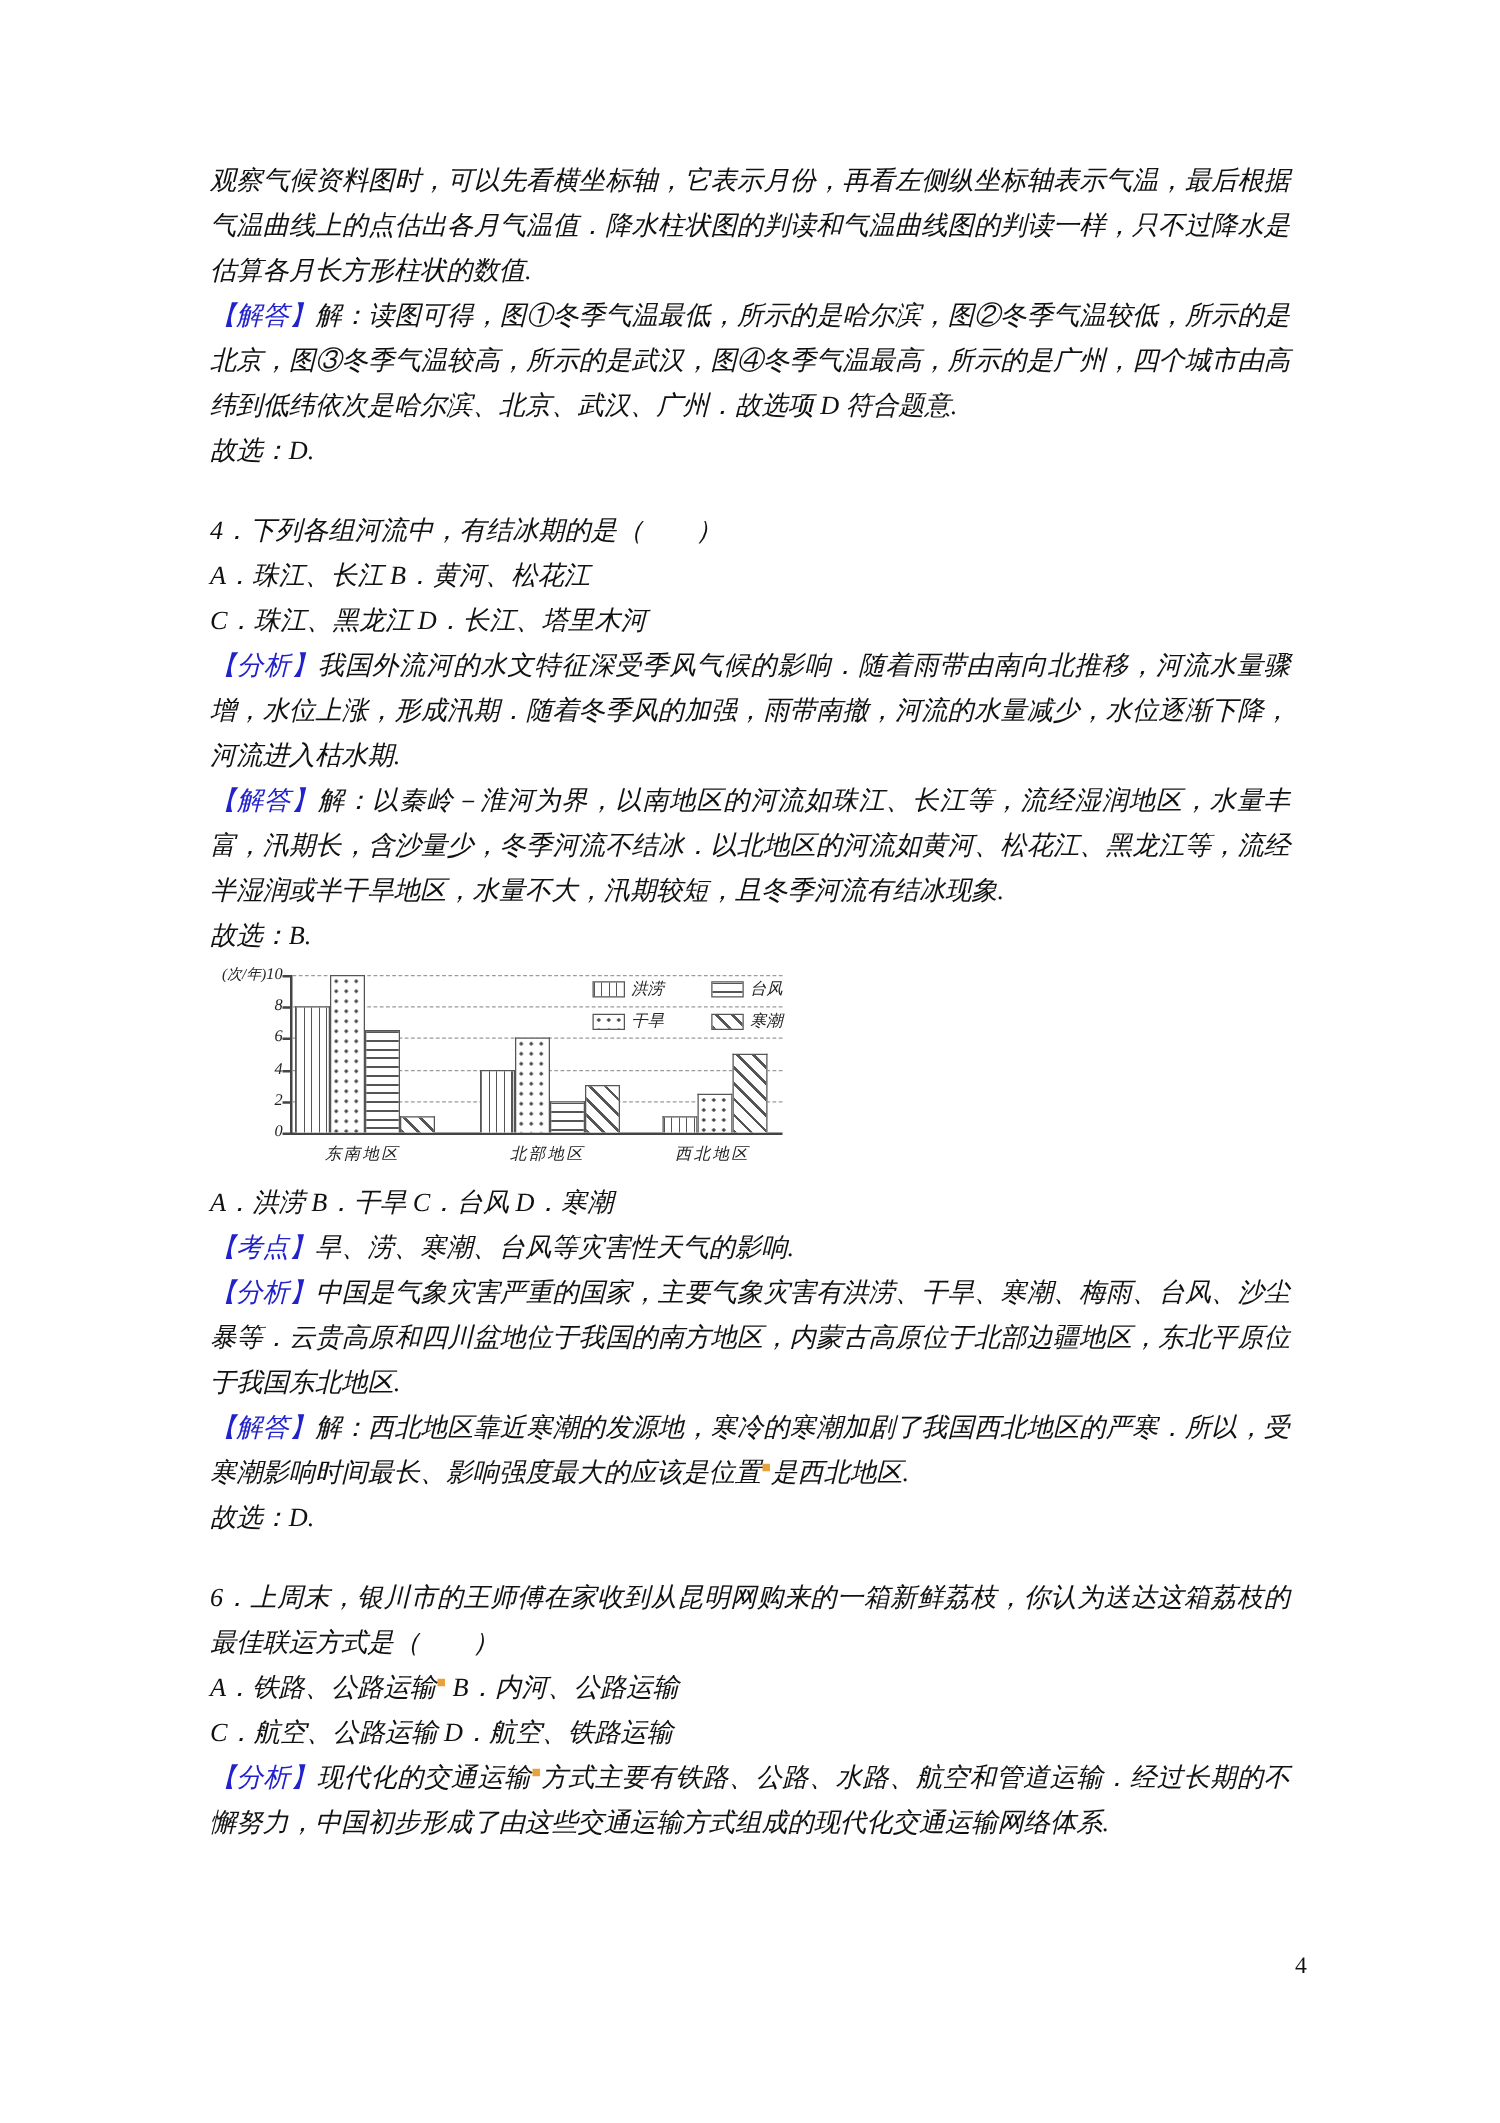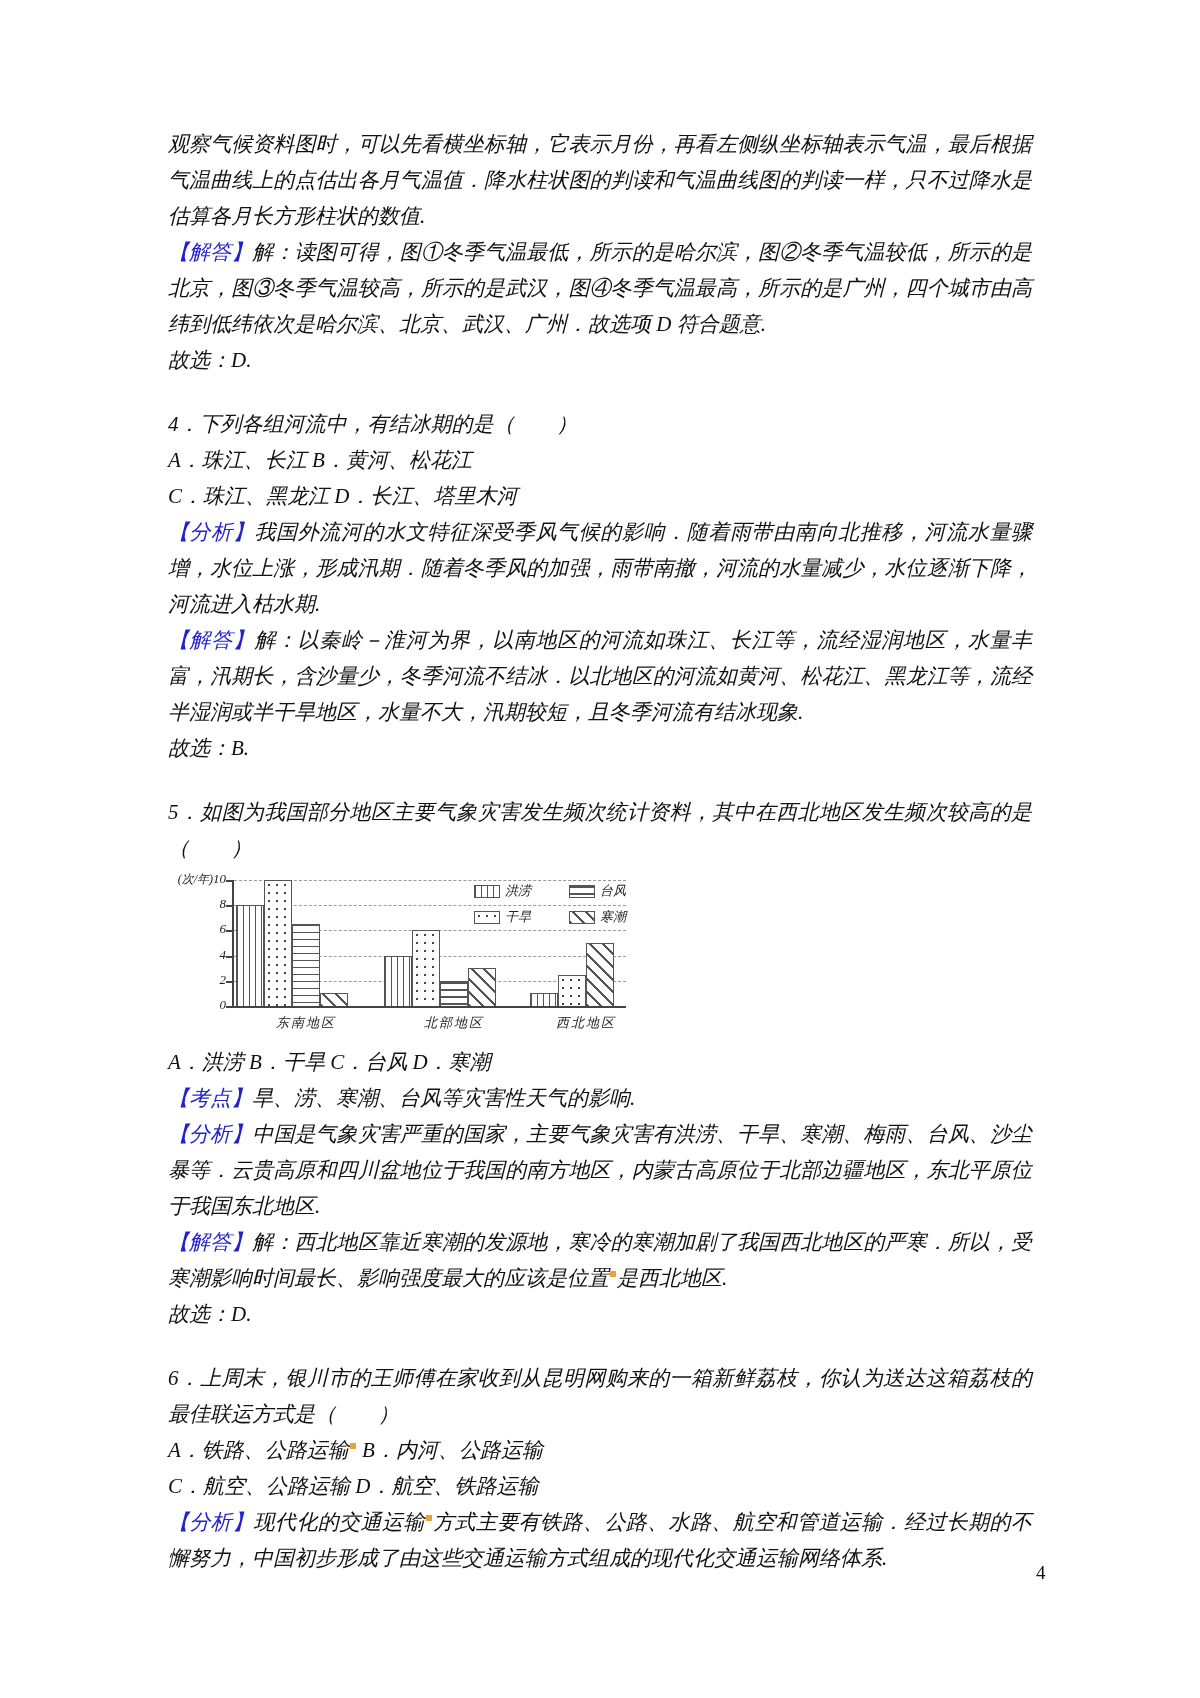--- a/index.html
+++ b/index.html
@@ -31,21 +31,21 @@
   .grid{position:absolute;left:0;right:0;height:0;border-top:1px dashed #9a9a9a;}
   .bar{
     position:absolute;bottom:0;width:28px;background:#fff;
     border:1px solid #555;border-bottom:none;box-sizing:border-box;
   }
   .ytick{position:absolute;left:0;width:58px;text-align:right;font-size:13px;color:#222;}
   .yunit{font-size:12px;letter-spacing:0;}
   .tickmark{position:absolute;left:58px;width:6px;height:0;border-top:2px solid #444;}
   .xlabel{
     position:absolute;top:140px;font-size:13px;color:#222;letter-spacing:2px;
-    white-space:nowrap;transform:translateX(-50%);margin-left:16px;
+    white-space:nowrap;transform:translateX(-50%);
   }
   .legend{
     position:absolute;top:2px;right:0;display:grid;
     grid-template-columns:auto auto;column-gap:18px;row-gap:8px;font-size:13px;color:#222;
   }
   .litem{display:flex;align-items:center;gap:5px;padding-left:20px;}
   .swatch{width:26px;height:13px;border:1px solid #555;box-sizing:border-box;background:#fff;}
   .pat-vlines{background-image:repeating-linear-gradient(90deg,#555 0 1px,transparent 1px 6px);}
   .pat-dots{background-image:radial-gradient(#444 1.2px,transparent 1.4px);background-size:8px 8px;}
   .pat-hlines{background-image:repeating-linear-gradient(180deg,#555 0 1.5px,transparent 1.5px 7px);}
@@ -58,21 +58,20 @@
   <div class="doc">
       <p class="line"><span>观察气候资料图时，可以先看横坐标轴，它表示月份，再看左侧纵坐标轴表示气温，最后根据气温曲线上的点估出各月气温值．降水柱状图的判读和气温曲线图的判读一样，只不过降水是估算各月长方形柱状的数值.</span></p>
       <p class="line"><span class="tag">【解答】</span><span>解：读图可得，图①冬季气温最低，所示的是哈尔滨，图②冬季气温较低，所示的是北京，图③冬季气温较高，所示的是武汉，图④冬季气温最高，所示的是广州，四个城市由高纬到低纬依次是哈尔滨、北京、武汉、广州．故选项 D 符合题意.</span></p>
       <p class="line"><span>故选：D.</span></p>
       <p class="line gap"><span>4．下列各组河流中，有结冰期的是（　　）</span></p>
       <p class="line"><span>A．珠江、长江 B．黄河、松花江</span></p>
       <p class="line"><span>C．珠江、黑龙江 D．长江、塔里木河</span></p>
       <p class="line"><span class="tag">【分析】</span><span>我国外流河的水文特征深受季风气候的影响．随着雨带由南向北推移，河流水量骤增，水位上涨，形成汛期．随着冬季风的加强，雨带南撤，河流的水量减少，水位逐渐下降，河流进入枯水期.</span></p>
       <p class="line"><span class="tag">【解答】</span><span>解：以秦岭－淮河为界，以南地区的河流如珠江、长江等，流经湿润地区，水量丰富，汛期长，含沙量少，冬季河流不结冰．以北地区的河流如黄河、松花江、黑龙江等，流经半湿润或半干旱地区，水量不大，汛期较短，且冬季河流有结冰现象.</span></p>
       <p class="line"><span>故选：B.</span></p>
-      <p class="line gap"><span>5．如图为我国部分地区主要气象灾害发生频次统计资料，其中在西北地区发生频次较高的是（　　）</span></p>
       <div class="chart">
         <div class="ytick" style="top: 123px;">0</div>
         <div class="tickmark" style="top: 132px;"></div>
         <div class="ytick" style="top: 97.8px;">2</div>
         <div class="tickmark" style="top: 106.8px;"></div>
         <div class="ytick" style="top: 72.6px;">4</div>
         <div class="tickmark" style="top: 81.6px;"></div>
         <div class="ytick" style="top: 47.4px;">6</div>
         <div class="tickmark" style="top: 56.4px;"></div>
         <div class="ytick" style="top: 22.2px;">8</div>

